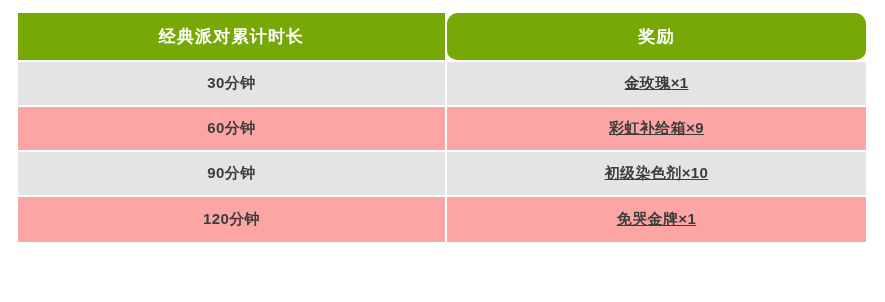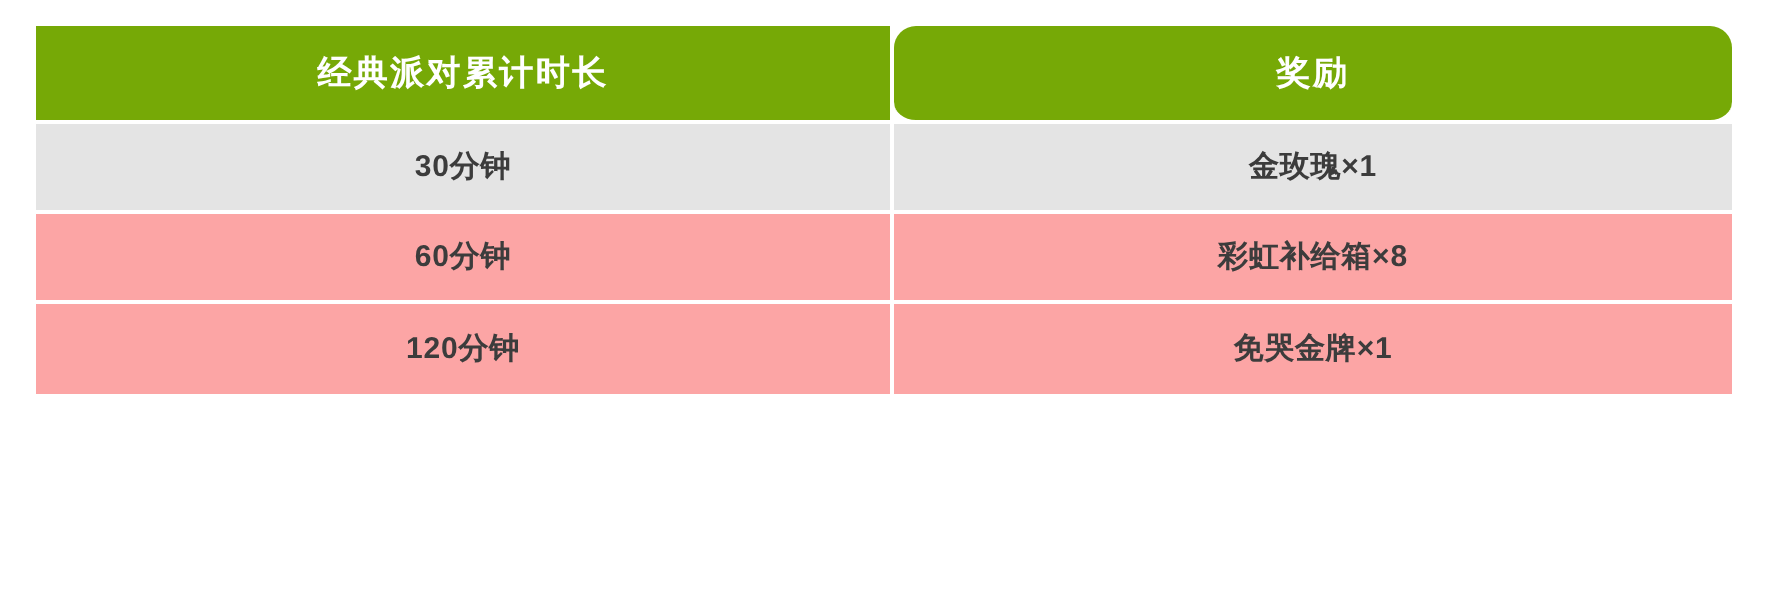--- a/index.html
+++ b/index.html
@@ -63,20 +63,21 @@
     height: 45px;
     font-size: 15px;
     font-weight: bold;
     color: #3c3c3c;
     letter-spacing: 0.4px;
     border-right: 2px solid #ffffff;
     border-bottom: 2px solid #ffffff;
   }
   .reward-table tbody td:last-child {
     border-right: none;
+    text-decoration: underline;
   }
   .reward-table tbody tr:last-child td {
     border-bottom: none;
   }
 
   .reward-table tbody tr.row-odd td  { background: #e4e4e4; }
   .reward-table tbody tr.row-even td { background: #fca5a5; }
 </style>
 </head>
 <body>
@@ -93,21 +94,25 @@
         <th>奖励</th>
       </tr>
     </thead>
     <tbody>
       <tr class="row-odd">
         <td>30分钟</td>
         <td>金玫瑰×1</td>
       </tr>
       <tr class="row-even">
         <td>60分钟</td>
-        <td>彩虹补给箱×8</td>
+        <td>彩虹补给箱×9</td>
+      </tr>
+      <tr class="row-odd">
+        <td>90分钟</td>
+        <td>初级染色剂×10</td>
       </tr>
       <tr class="row-even">
         <td>120分钟</td>
         <td>免哭金牌×1</td>
       </tr>
     </tbody>
   </table>
 </div>
 
 </body></html>

